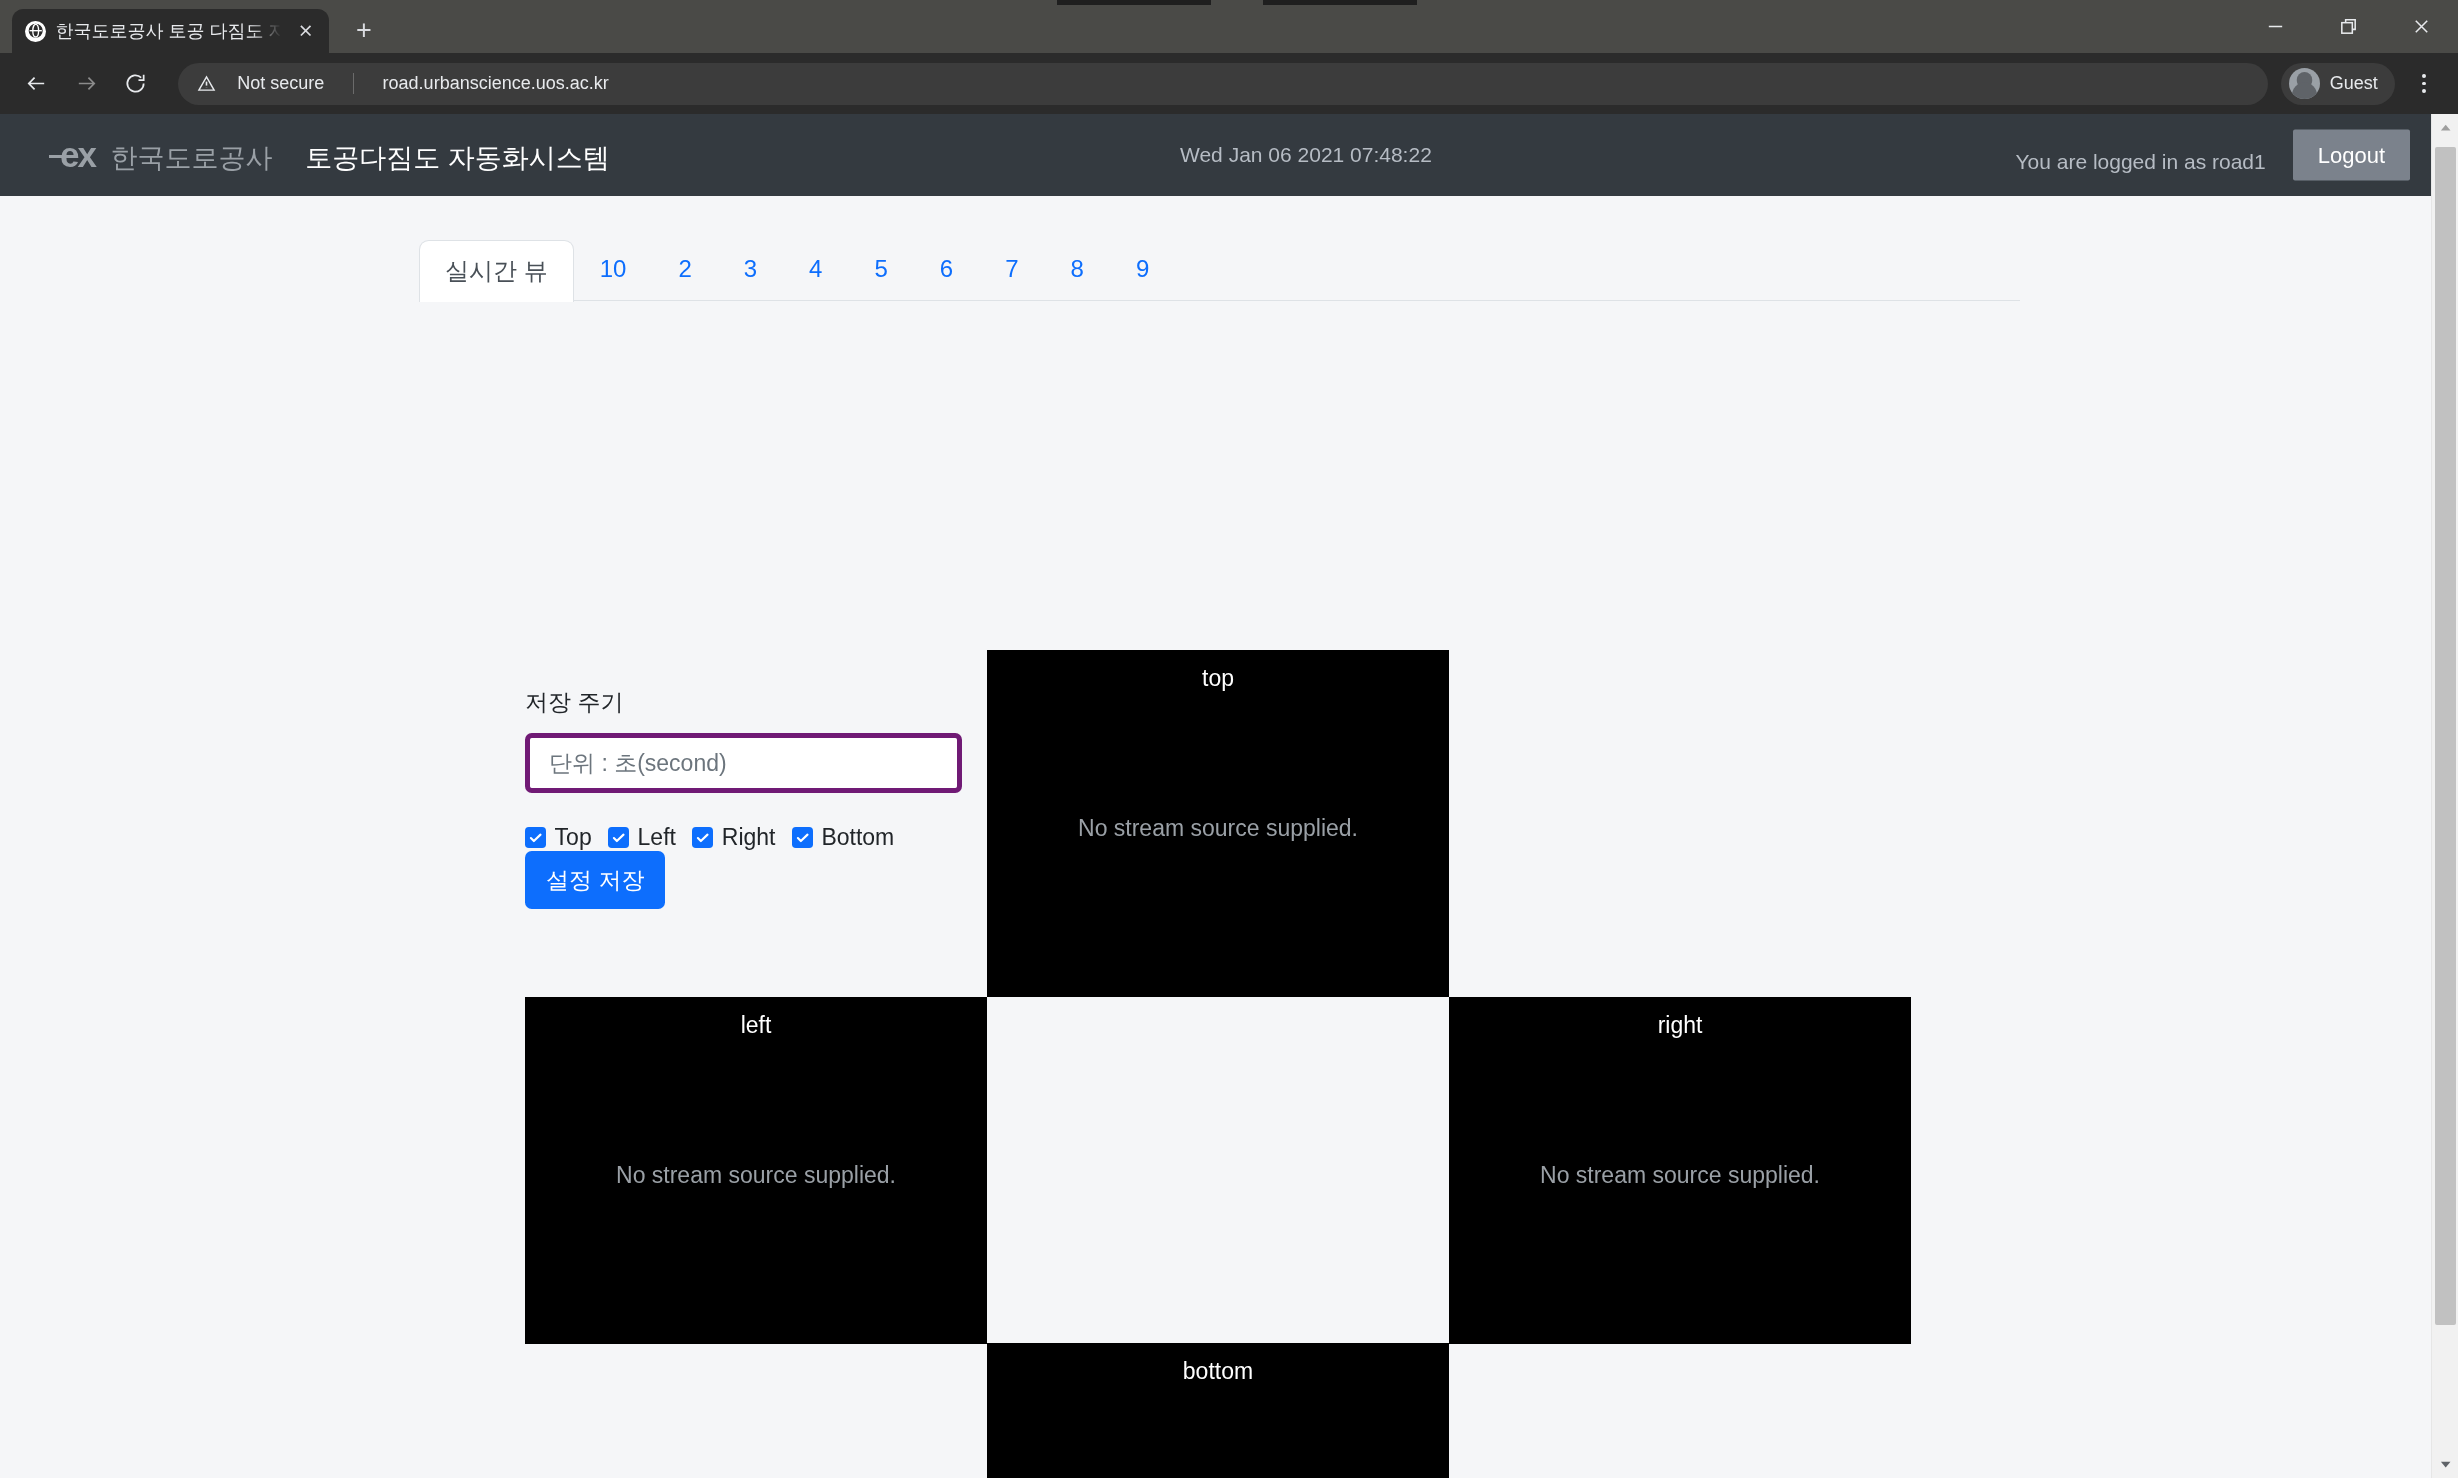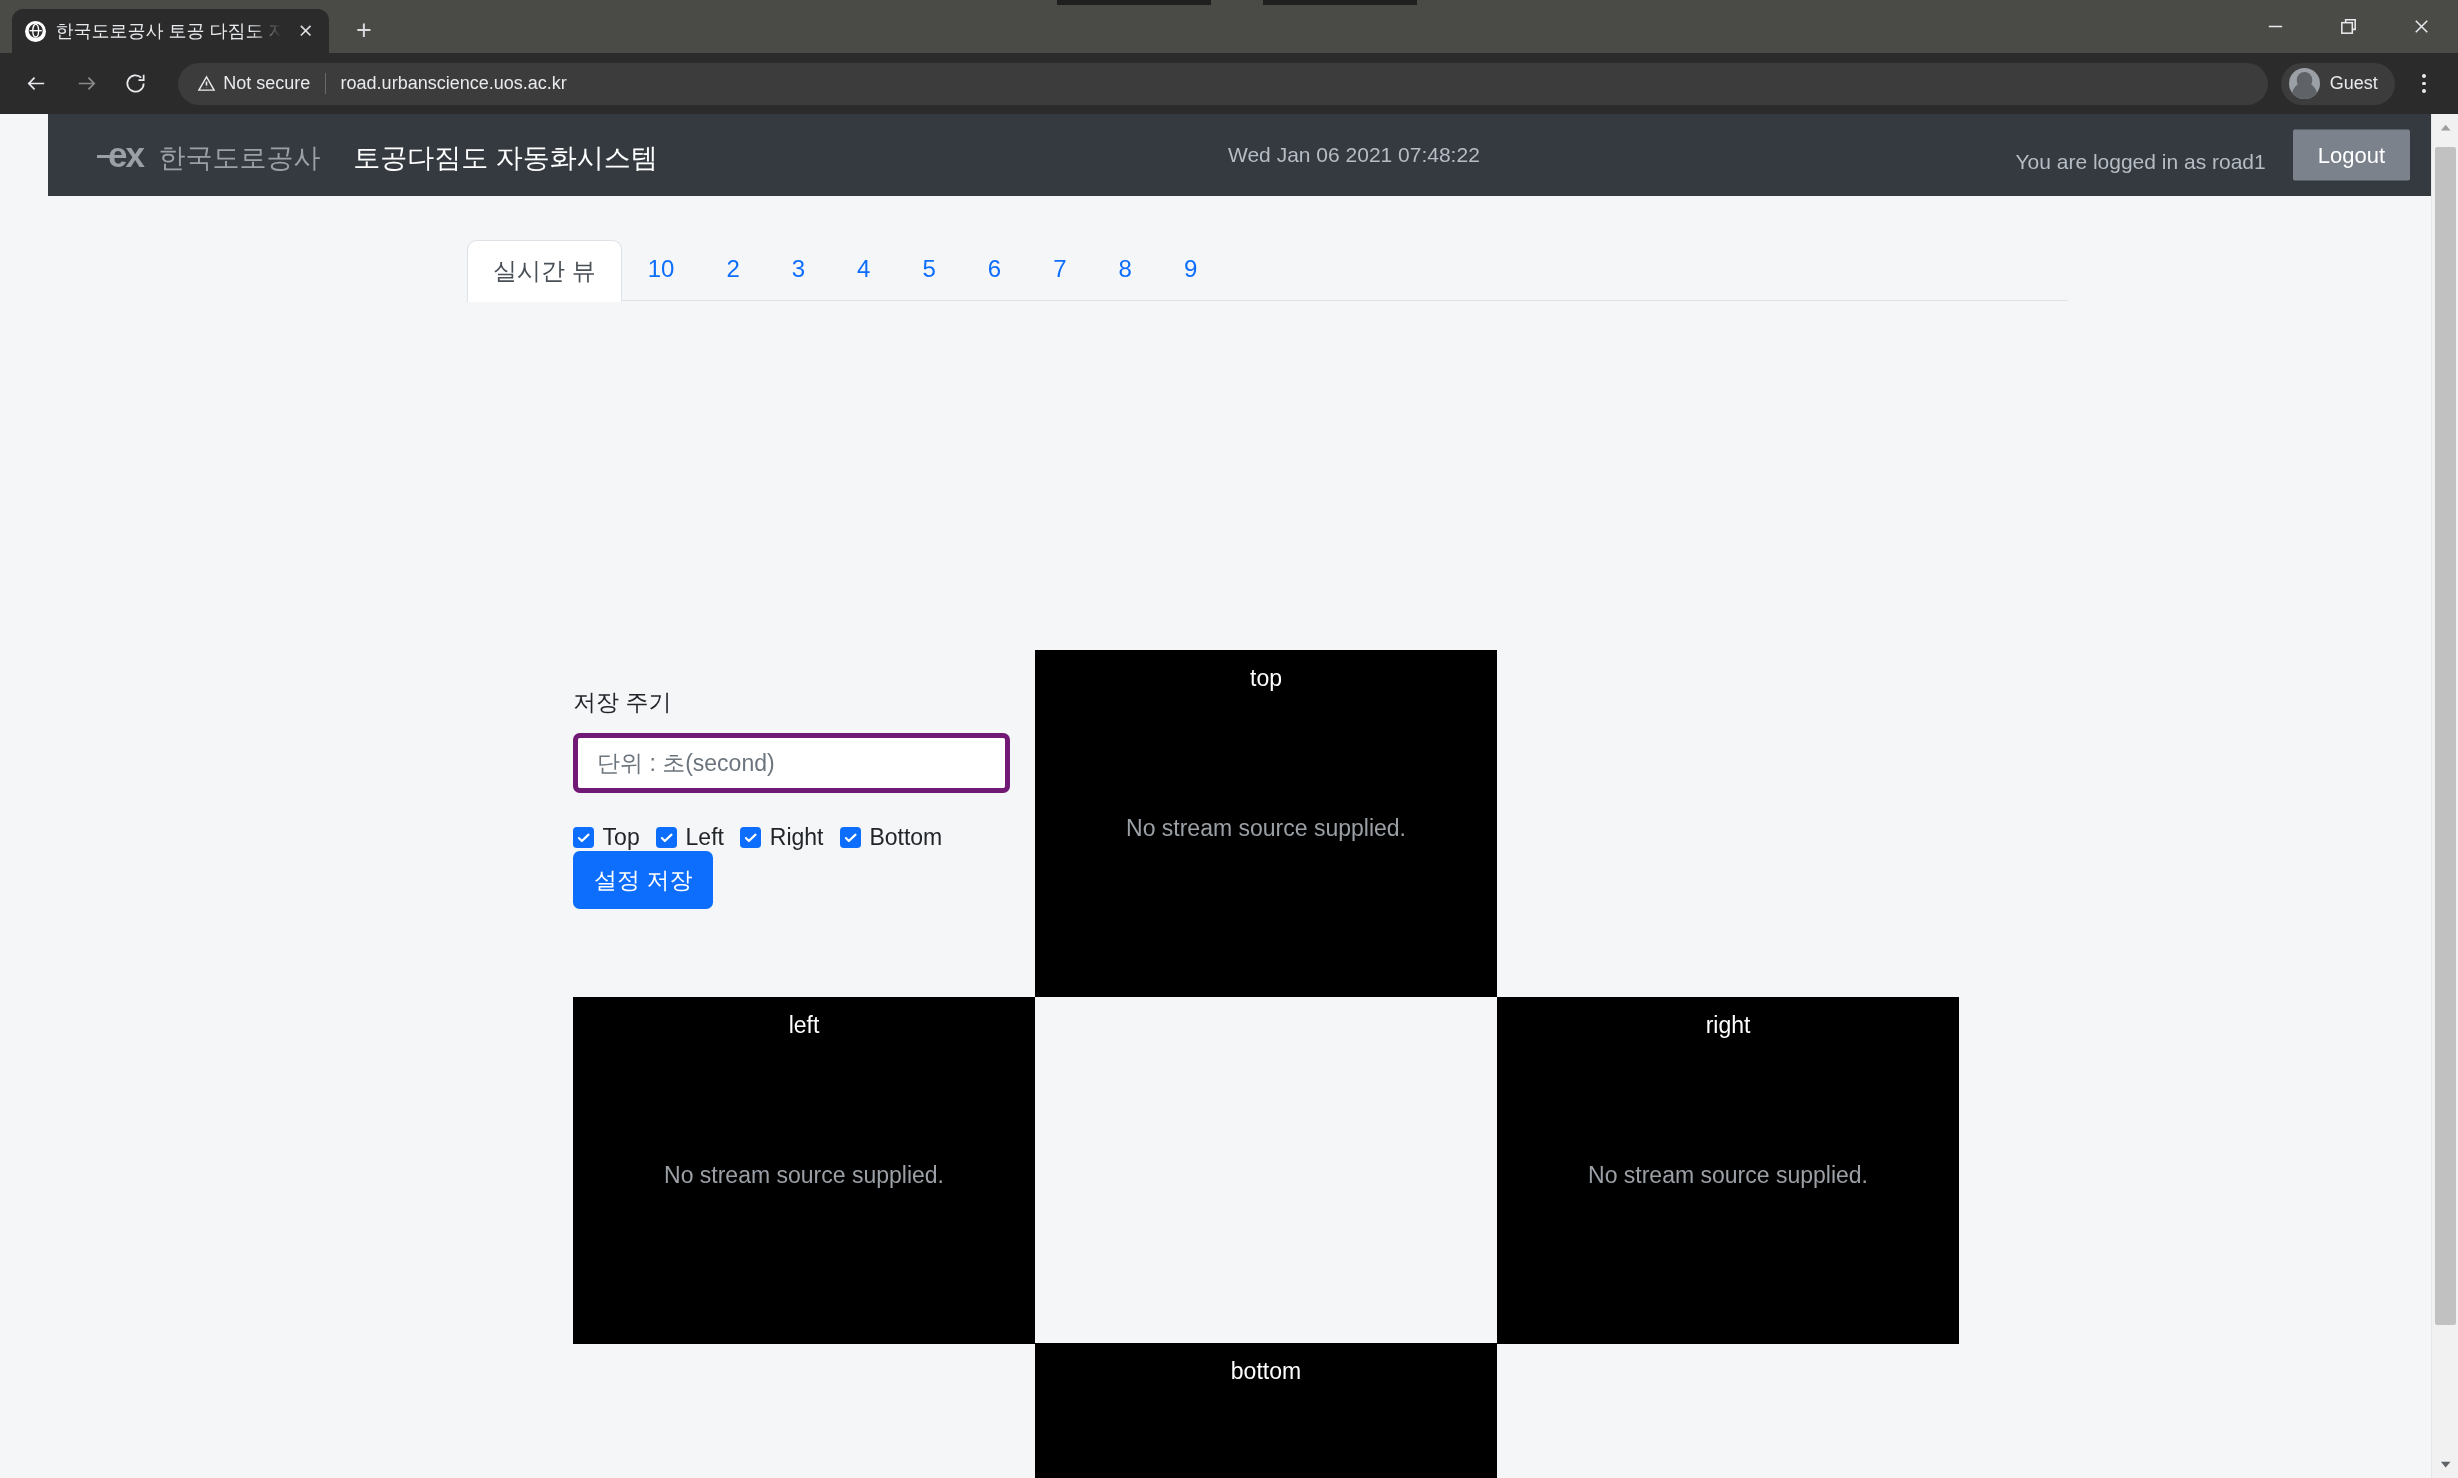--- a/index.html
+++ b/index.html
@@ -62,21 +62,21 @@
   }
   .navbtn {
     width: 46px; height: 46px; border-radius: 50%;
     display: flex; align-items: center; justify-content: center;
     color: #e8eaed; font-size: 23px;
   }
   .navbtn.disabled { color: #8b8b8b; }
   .omnibox {
     flex: 1 1 auto; height: 42px; margin: 0 9.6px 0 15.4px;
     background: #3c3c3c; border-radius: 21px;
-    display: flex; align-items: center; padding: 0 19px; gap: 7px;
+    display: flex; align-items: center; padding: 0 19px; gap: 21px;
   }
   .warn-icon { color: #e8eaed; font-size: 16.3px; display: flex; align-items: center; }
   .notsecure { color: #e8eaed; font-size: 18px; white-space: nowrap; }
   .omni-sep { width: 1px; height: 21px; background: #6b6b6b; margin: 0 7.7px; }
   .url { color: #e8eaed; font-size: 18px; white-space: nowrap; }
   .profile {
     height: 42px; border-radius: 21px; background: #3c3c3c;
     display: flex; align-items: center; gap: 9.6px; padding: 0 17.3px 0 7.7px;
     margin-right: 3.8px;
   }
@@ -92,21 +92,21 @@
   .profile-name { color: #e8eaed; font-size: 18px; }
   .menu-dots {
     width: 42px; height: 46px; display: flex; flex-direction: column;
     align-items: center; justify-content: center; gap: 3.8px;
   }
   .menu-dots i { width: 3.8px; height: 3.8px; border-radius: 50%; background: #e8eaed; display:block; }
 
   
   .viewport {
     position: absolute; top: 114px; left: 0;
-    width: 2458px; height: 1364px; background: #f5f6f8; overflow: hidden; padding-left: 48px;
+    width: 2458px; height: 1364px; background: #f5f6f8; overflow: hidden;
   }
 
   
   .site-header {
     height: 82px; background: #343a40; display: flex;
     align-items: center; padding: 0 0 0 60px; position: relative;
   }
   .brand { display: flex; align-items: baseline; gap: 15.4px; }
   .ex-logo {
     font-size: 35px; font-weight: 700; color: #9aa0a6; letter-spacing: -1.9px;

